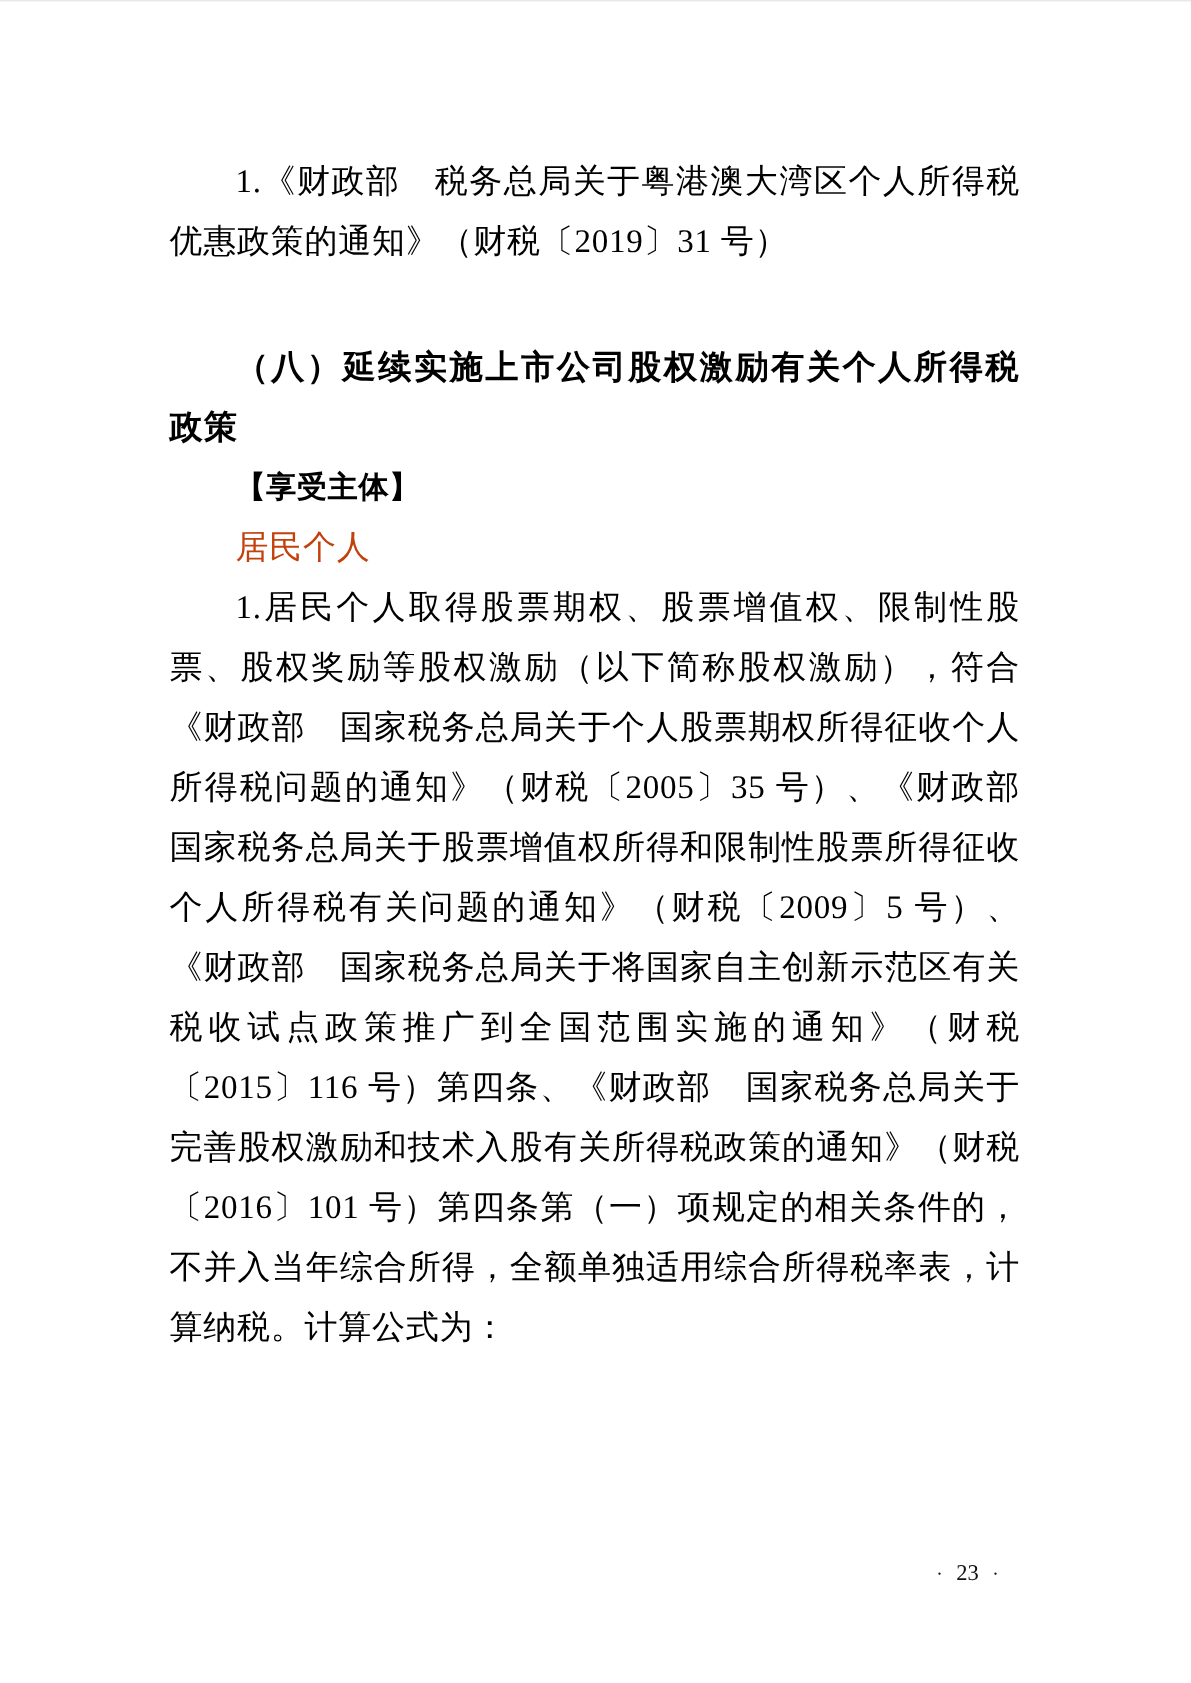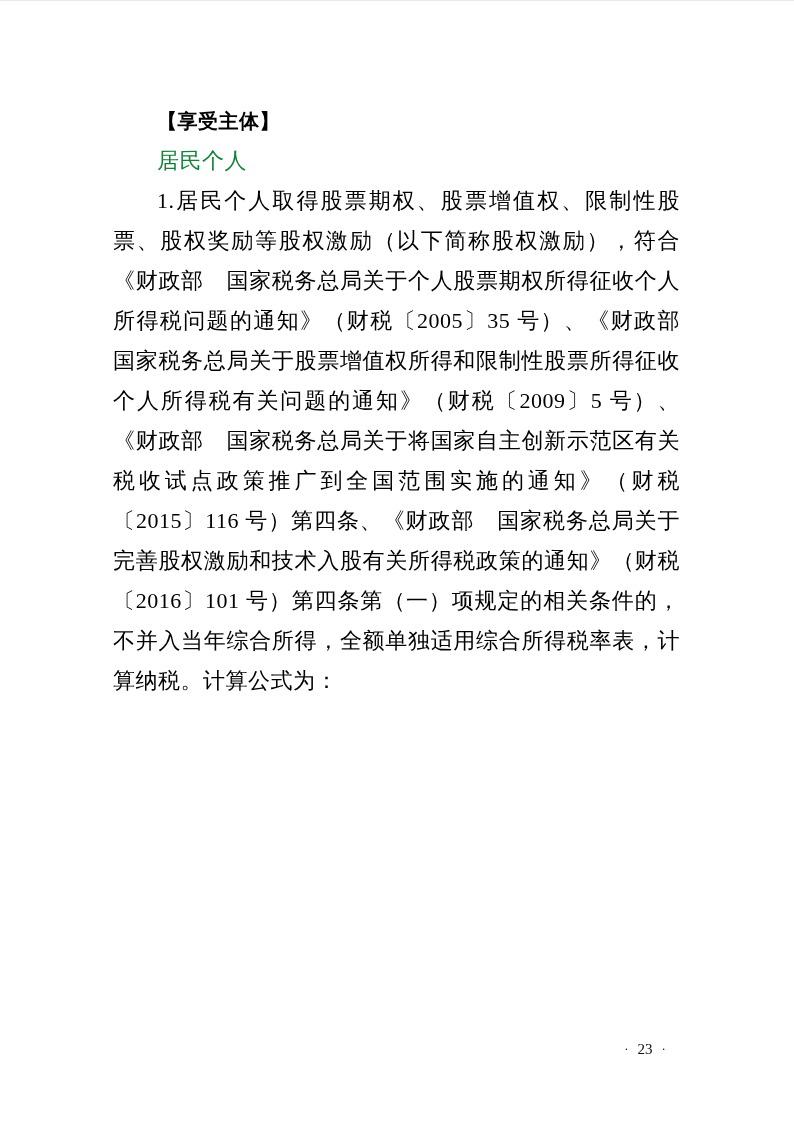--- a/index.html
+++ b/index.html
@@ -54,21 +54,21 @@
   }
   .bracket-header.spaced {
     margin-top: 8px;
   }
   .plain-line {
     margin: 0;
     font-size: 22px;
     line-height: 40px;
     text-indent: 44px;
     letter-spacing: 0.5px;
-    color: #15803d;
+    color: #c2410c;
   }
   .page-number {
     position: absolute;
     left: 612px;
     top: 1038px;
     width: 66px;
     display: flex;
     justify-content: center;
     align-items: center;
     gap: 9px;
@@ -80,22 +80,24 @@
     font-size: 13px;
   }
 </style>
 </head>
 <body>
 
 <div class="page">
 
   <div class="content">
 
+    <p class="para">1.《财政部　税务总局关于粤港澳大湾区个人所得税优惠政策的通知》（财税〔2019〕31 号）</p>
 
 
+    <h2 class="section-heading">（八）延续实施上市公司股权激励有关个人所得税政策</h2>
 
     <h3 class="bracket-header">【享受主体】</h3>
 
     <p class="plain-line">居民个人</p>
 
 
     <p class="para">1.居民个人取得股票期权、股票增值权、限制性股票、股权奖励等股权激励（以下简称股权激励），符合《财政部　国家税务总局关于个人股票期权所得征收个人所得税问题的通知》（财税〔2005〕35 号）、《财政部　国家税务总局关于股票增值权所得和限制性股票所得征收个人所得税有关问题的通知》（财税〔2009〕5 号）、《财政部　国家税务总局关于将国家自主创新示范区有关税收试点政策推广到全国范围实施的通知》（财税〔2015〕116 号）第四条、《财政部　国家税务总局关于完善股权激励和技术入股有关所得税政策的通知》（财税〔2016〕101 号）第四条第（一）项规定的相关条件的，不并入当年综合所得，全额单独适用综合所得税率表，计算纳税。计算公式为：</p>
 
   </div>
 

